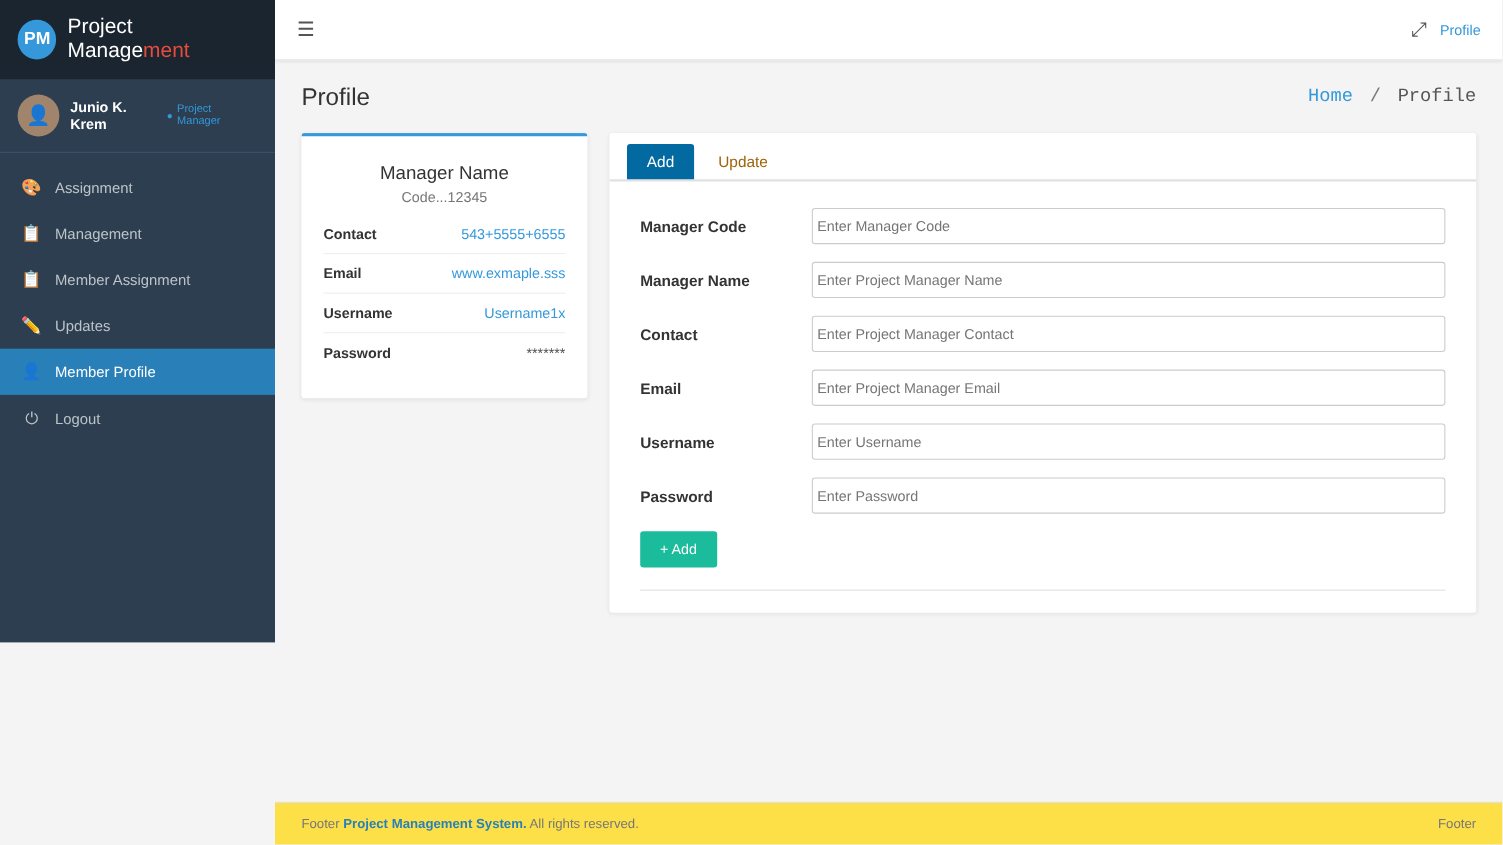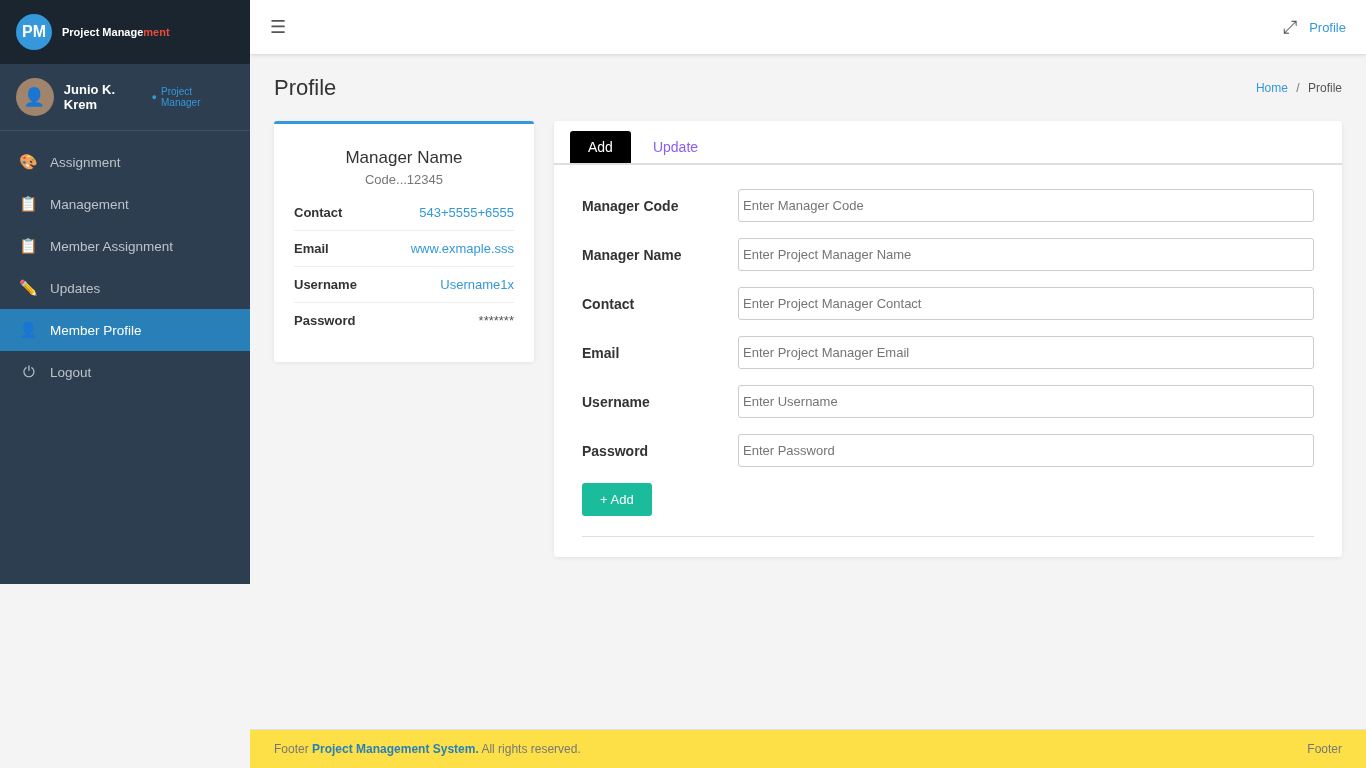--- a/index.html
+++ b/index.html
@@ -23,21 +23,21 @@
       gap: 10px;
     }
     #sidebar-logo {
       width: 36px; height: 36px;
       background: #3498db;
       border-radius: 50%;
       display: flex; align-items: center; justify-content: center;
       font-size: 16px; font-weight: bold; color: #fff;
     }
     #sidebar-app-title {
-      font-size: 11px; font-weight: 700; color: #fff;
+      font-size: 19px; font-weight: 400; color: #fff;
     }
     #sidebar-app-title span { color: #e74c3c; }
 
     #sidebar-user {
       padding: 14px 16px;
       display: flex; align-items: center; gap: 10px;
       border-bottom: 1px solid #3d5166;
     }
     #sidebar-avatar {
       width: 38px; height: 38px;
@@ -95,21 +95,21 @@
       padding: 20px 24px;
       overflow-y: auto;
     }
 
     
     #page-header {
       display: flex; align-items: center; justify-content: space-between;
       margin-bottom: 20px;
     }
     #page-title { font-size: 22px; font-weight: 400; color: #333; }
-    #breadcrumb { font-size: 12px; color: #777; }
+    #breadcrumb { font-size: 17px; color: #777; font-family: Liberation Mono, monospace; }
     #breadcrumb a { color: #3498db; text-decoration: none; }
     #breadcrumb-separator { margin: 0 5px; }
     #breadcrumb-current { color: #555; }
 
     
     #content-row { display: flex; gap: 20px; align-items: flex-start; }
 
     
     #profile-card {
       background: #fff;
@@ -144,25 +144,25 @@
       border-bottom: 2px solid #e0e0e0;
       padding: 0 16px;
       padding-top: 10px;
       gap: 4px;
     }
     .tab {
       padding: 8px 18px;
       cursor: pointer;
       font-size: 14px;
       border-radius: 3px 3px 0 0;
-      color: #8b5cf6;
+      color: #a16207;
       border: none;
       background: none;
     }
-    .tab.active { background: #000000; color: #fff; }
+    .tab.active { background: #0369a1; color: #fff; }
 
     
     #form-body { padding: 24px 28px 20px; }
     .form-row {
       display: flex;
       align-items: center;
       margin-bottom: 16px;
       gap: 16px;
     }
     .form-label {

